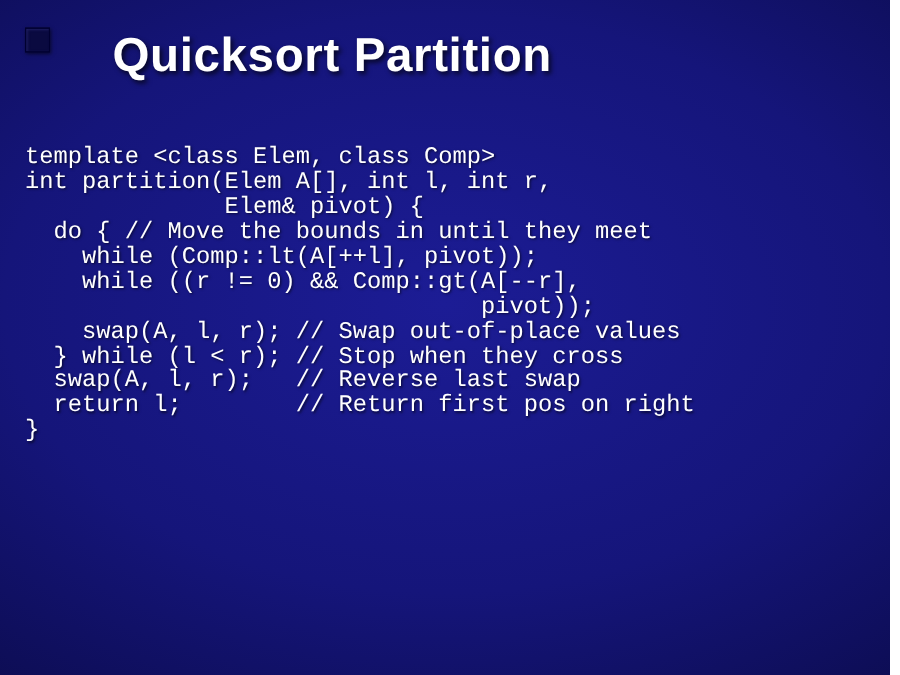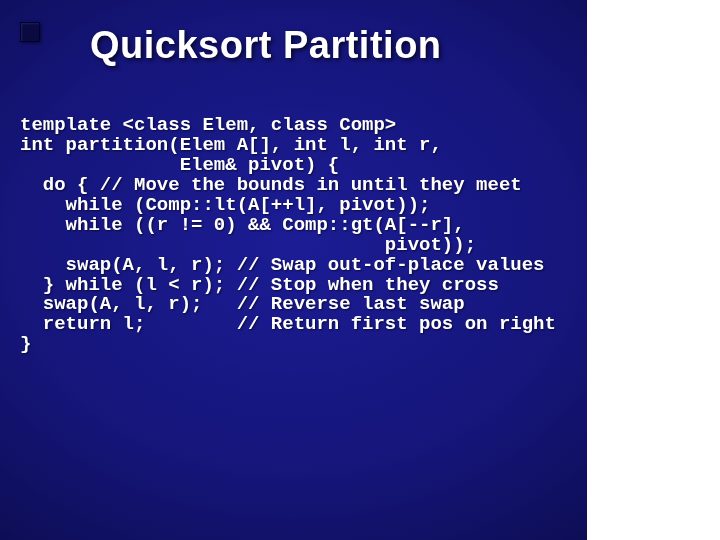--- a/index.html
+++ b/index.html
@@ -3,21 +3,21 @@
 <meta charset="utf-8">
 <style>
   html, body {
     margin: 0;
     padding: 0;
     width: 720px;
     height: 540px;
     overflow: hidden;
   }
   .slide {
-    width: 587px;
+    width: 712px;
     height: 540px;
     background: radial-gradient(ellipse 110% 95% at 50% 45%, #1c1c95 0%, #15157a 45%, #0c0c50 78%, #050530 100%);
     position: relative;
     box-sizing: border-box;
     font-family: Arial, Helvetica, sans-serif;
   }
   .square {
     position: absolute;
     top: 22px;
     left: 20px;
@@ -41,21 +41,21 @@
     position: absolute;
     top: 116px;
     left: 20px;
     right: 20px;
     color: #ffffff;
     font-family: "Courier New", Courier, monospace;
     font-size: 19px;
     line-height: 1.05;
     white-space: pre;
     text-shadow: 1px 1px 2px rgba(0,0,0,0.6);
-    font-weight: 700;
+    font-weight: 400;
   }
   .costline {
     position: absolute;
     top: 388px;
     left: 20px;
     color: #ffffff;
     font-size: 26px;
     text-shadow: 1px 1px 3px rgba(0,0,0,0.6);
   }
   .theta {

